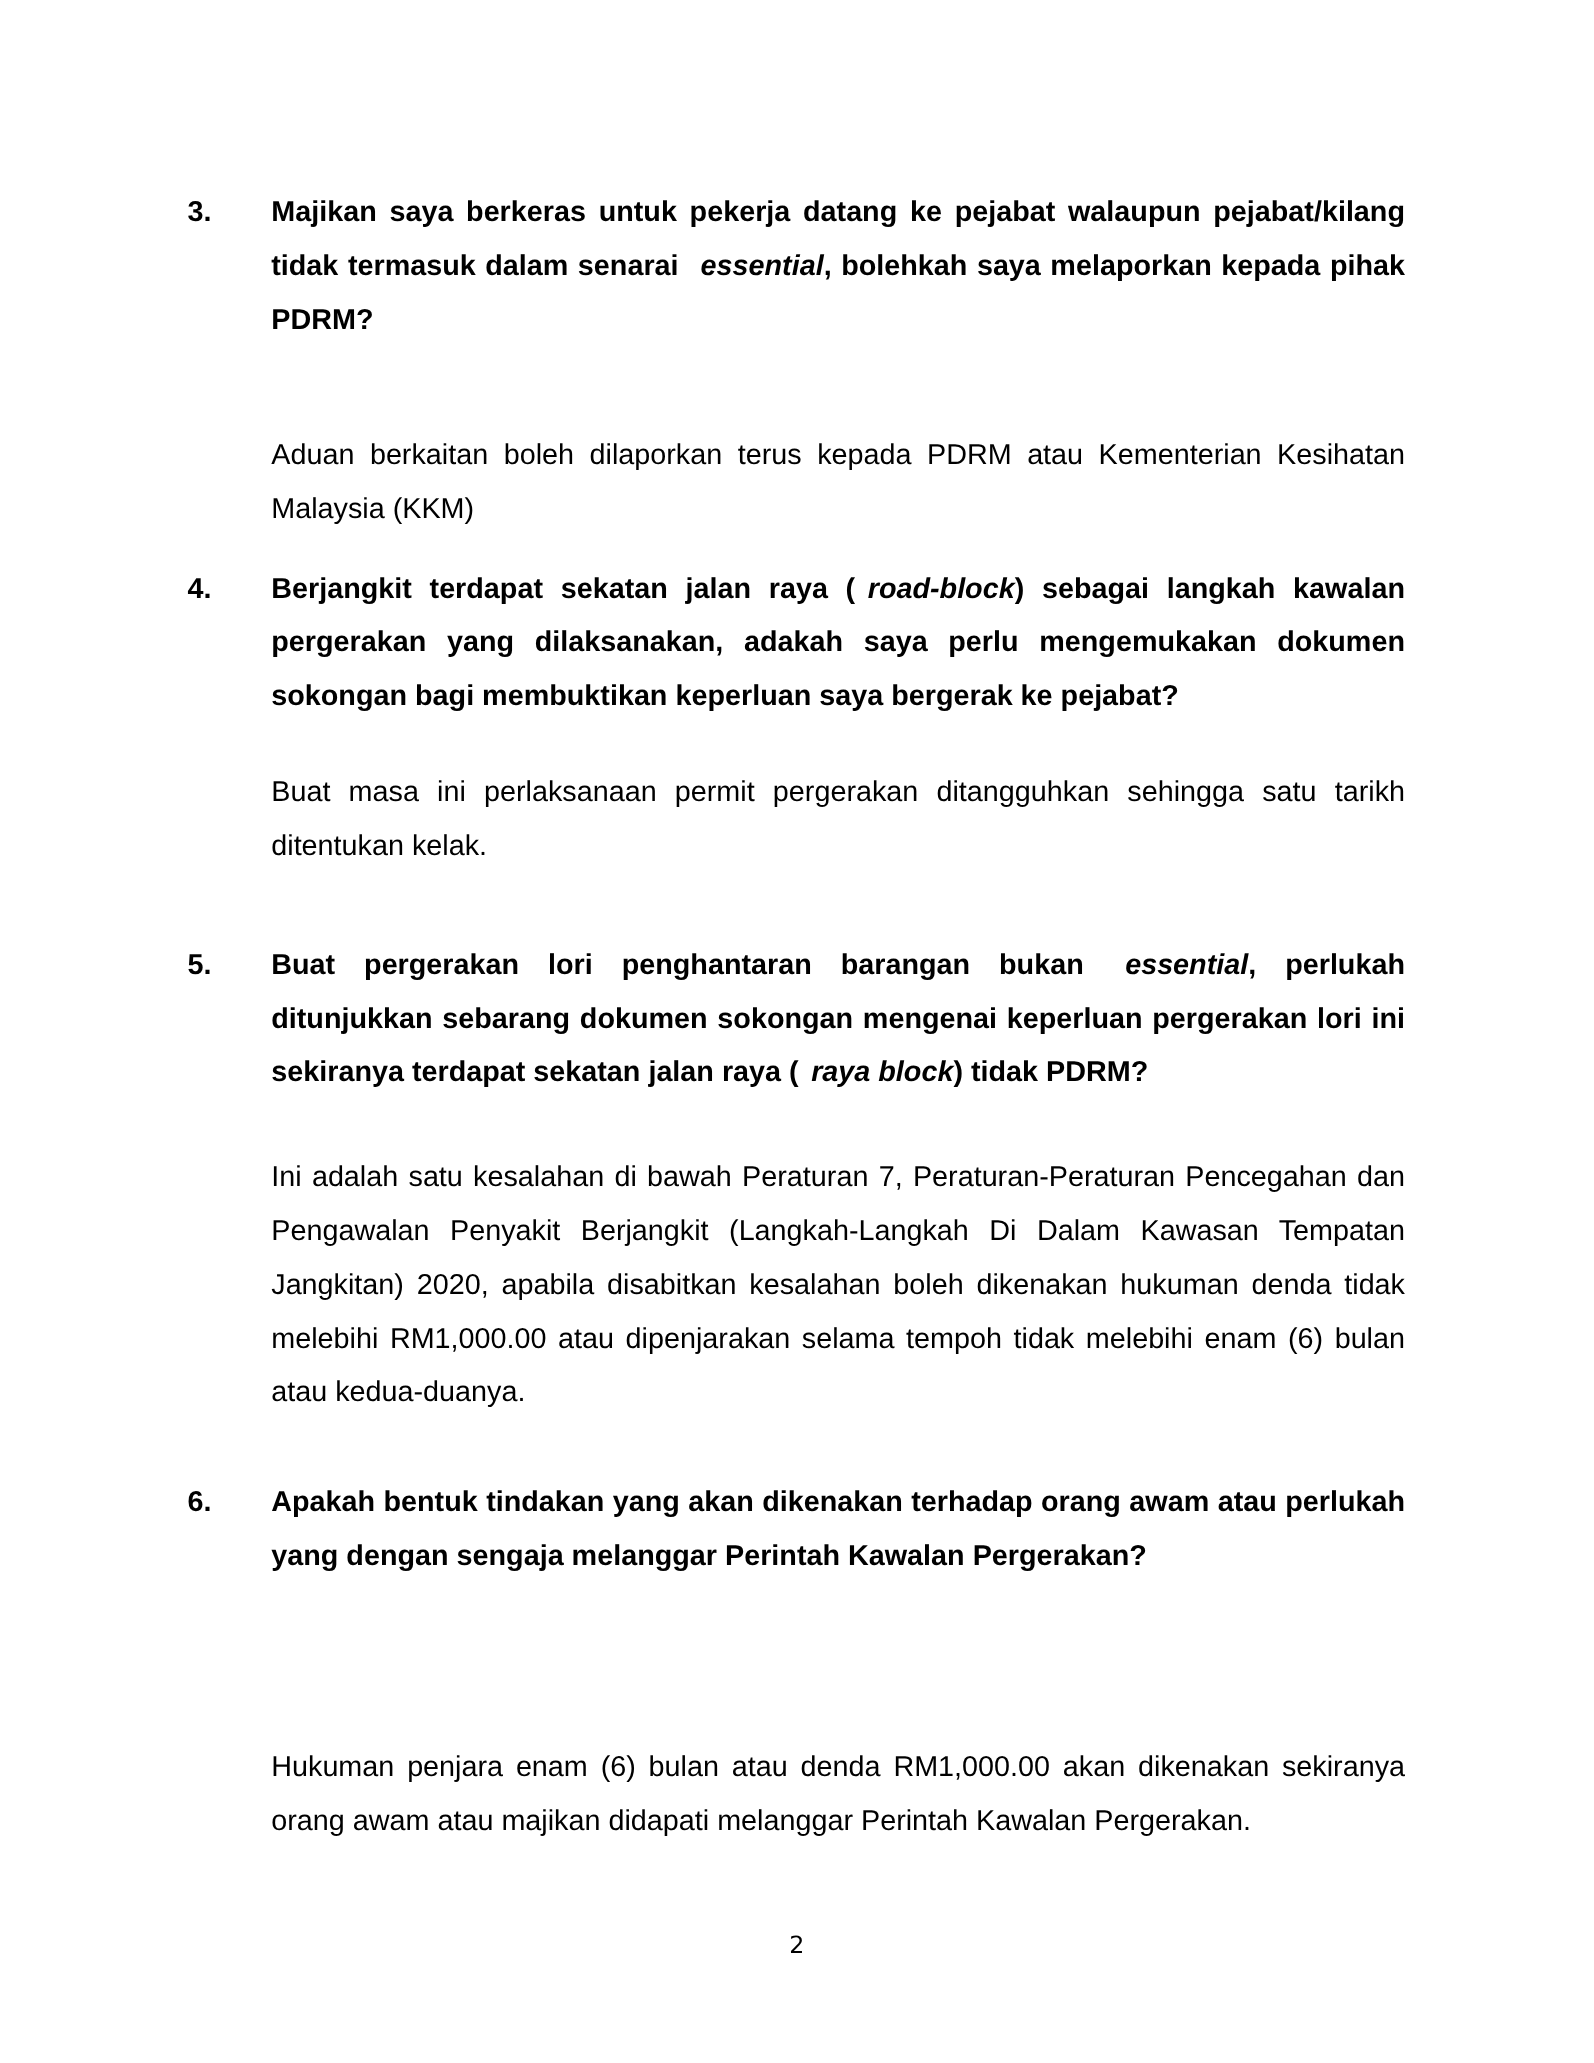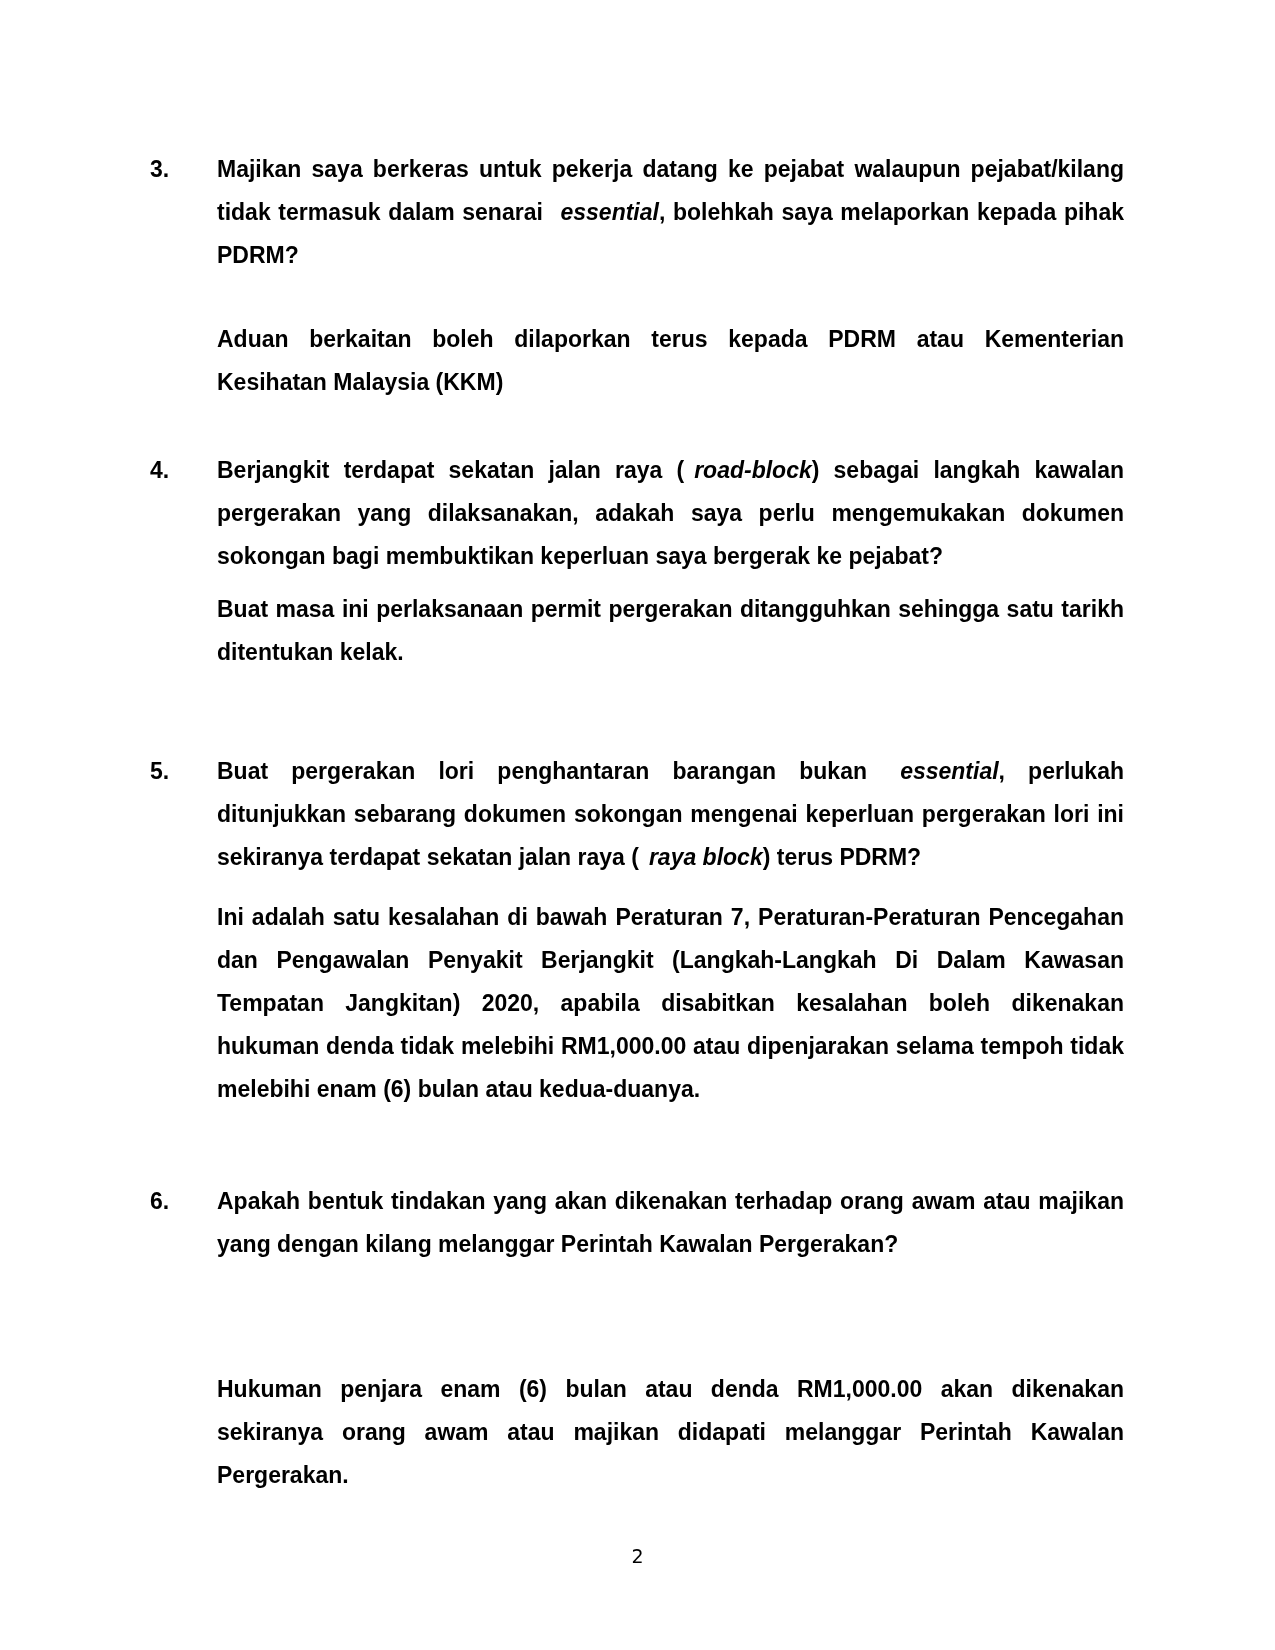--- a/index.html
+++ b/index.html
@@ -10,21 +10,21 @@
     .item { position: absolute; left: 150px; width: 974px; }
     .num {
       position: absolute; left: 0; top: 0;
       font-weight: bold; font-size: 23px; line-height: 43px;
     }
     .q, .a {
       margin-left: 67px; font-size: 23px; line-height: 43px;
       text-align: justify;
     }
     .q { font-weight: bold; }
-    .a { font-weight: bold; }
+    .a { font-weight: normal; margin-top: 24px; }
     .q i { font-style: italic; margin-left: 10px; }
     .pagenum {
       position: absolute; top: 1545px; left: 0; width: 1275px; text-align: center;
       font-family: "DejaVu Sans", sans-serif; font-size: 19px;
     }
   </style>
 </head>
 <body>
 
 <div class="item" style="top:148px;">
@@ -38,27 +38,27 @@
 <div class="item" style="top:449px;">
   <span class="num">4.</span>
   <div class="q"><span>Berjangkit terdapat sekatan jalan raya (</span><i>road-block</i><span>) sebagai langkah kawalan pergerakan yang dilaksanakan, adakah saya perlu mengemukakan dokumen sokongan bagi membuktikan keperluan saya bergerak ke pejabat?</span></div>
 </div>
 <div class="item" style="top:588px;">
   <div class="a">Buat masa ini perlaksanaan permit pergerakan ditangguhkan sehingga satu tarikh ditentukan kelak.</div>
 </div>
 
 <div class="item" style="top:750px;">
   <span class="num">5.</span>
-  <div class="q"><span>Buat pergerakan lori penghantaran barangan bukan </span><i>essential</i><span>, perlukah ditunjukkan sebarang dokumen sokongan mengenai keperluan pergerakan lori ini sekiranya terdapat sekatan jalan raya (</span><i>raya block</i><span>) terus PDRM?</span></div>
+  <div class="q"><span>Buat pergerakan lori penghantaran barangan bukan </span><i>essential</i><span>, perlukah ditunjukkan sebarang dokumen sokongan mengenai keperluan pergerakan lori ini sekiranya terdapat sekatan jalan raya (</span><i>raya block</i><span>) tidak PDRM?</span></div>
 </div>
 <div class="item" style="top:896px;">
   <div class="a">Ini adalah satu kesalahan di bawah Peraturan 7, Peraturan-Peraturan Pencegahan dan Pengawalan Penyakit Berjangkit (Langkah-Langkah Di Dalam Kawasan Tempatan Jangkitan) 2020, apabila disabitkan kesalahan boleh dikenakan hukuman denda tidak melebihi RM1,000.00 atau dipenjarakan selama tempoh tidak melebihi enam (6) bulan atau kedua-duanya.</div>
 </div>
 
 <div class="item" style="top:1180px;">
   <span class="num">6.</span>
-  <div class="q"><span>Apakah bentuk tindakan yang akan dikenakan terhadap orang awam atau majikan yang dengan kilang melanggar Perintah Kawalan Pergerakan?</span></div>
+  <div class="q"><span>Apakah bentuk tindakan yang akan dikenakan terhadap orang awam atau perlukah yang dengan sengaja melanggar Perintah Kawalan Pergerakan?</span></div>
 </div>
 <div class="item" style="top:1368px;">
   <div class="a">Hukuman penjara enam (6) bulan atau denda RM1,000.00 akan dikenakan sekiranya orang awam atau majikan didapati melanggar Perintah Kawalan Pergerakan.</div>
 </div>
 
 <div class="pagenum">2</div>
 
 </body></html>

